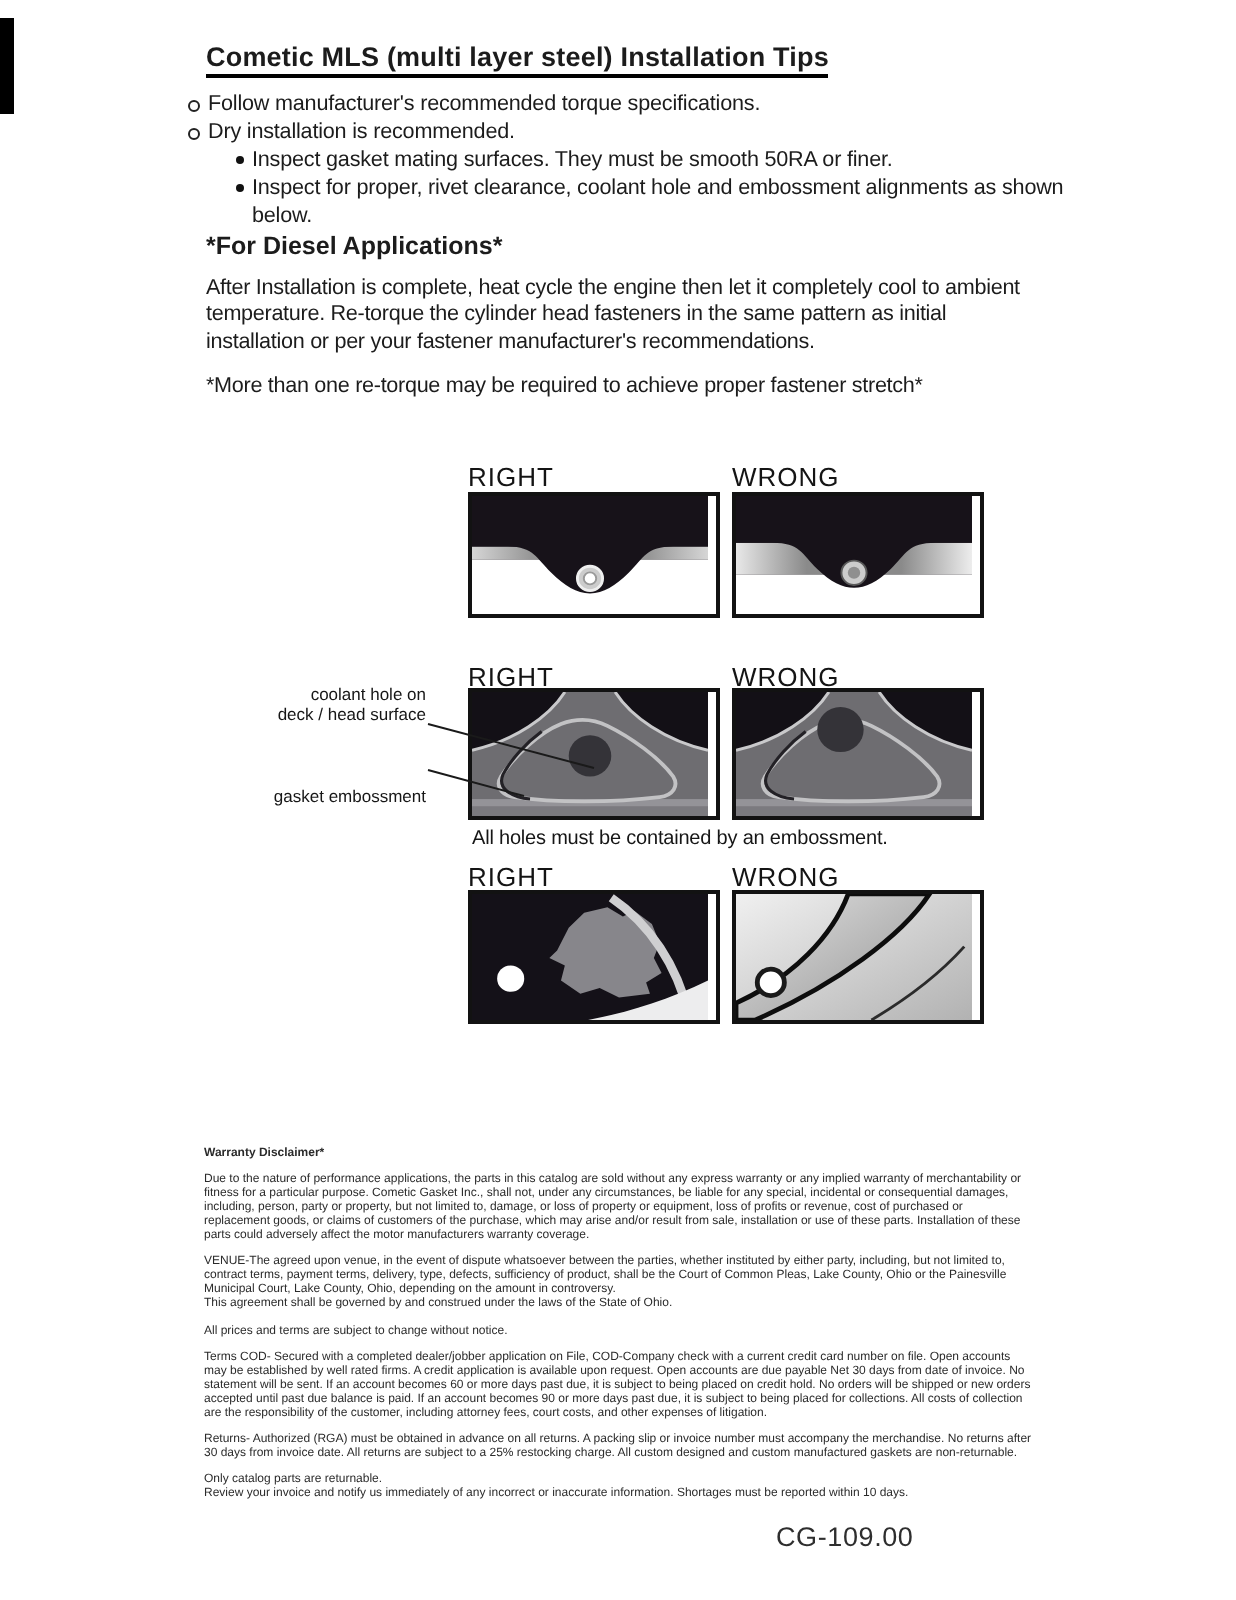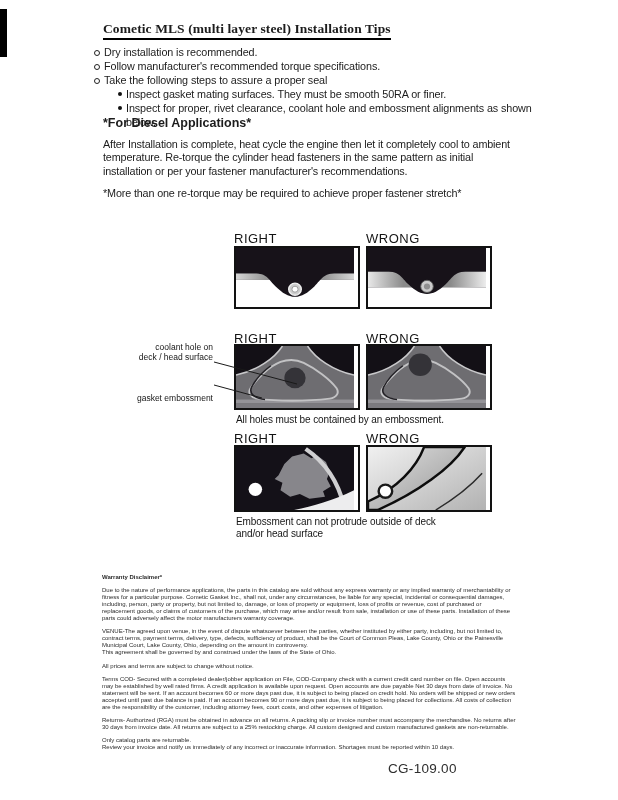--- a/index.html
+++ b/index.html
@@ -3,21 +3,21 @@
 <meta charset="utf-8">
 <style>
   html,body{margin:0;padding:0;background:#ffffff;}
   .page{
     position:relative;width:618px;height:800px;background:#ffffff;overflow:hidden;
     font-family:"Liberation Sans",sans-serif;color:#1c1c1c;
   }
   .artifact-bar{position:absolute;left:0;top:9px;width:7px;height:48px;background:#000;}
   .title{
     position:absolute;left:103px;top:21px;font-size:13.5px;font-weight:bold;
-    border-bottom:2px solid #000;padding-bottom:1px;letter-spacing:.1px;white-space:nowrap;font-family:Liberation Serif, serif;
+    border-bottom:2px solid #000;padding-bottom:1px;letter-spacing:.1px;white-space:nowrap;
   }
   .tips{position:absolute;left:94px;top:45px;width:440px;font-size:10.8px;line-height:14px;letter-spacing:-.1px;}
   .tip-row{display:flex;align-items:flex-start;}
   .o-bullet{flex:none;width:4px;height:4px;border:1px solid #222;border-radius:50%;margin:4.5px 4px 0 0;}
   .sub{margin-left:24px;}
   .dot-bullet{flex:none;width:4px;height:4px;background:#111;border-radius:50%;margin:5px 4px 0 0;}
   .diesel{position:absolute;left:103px;top:117px;width:414px;font-size:10.8px;line-height:13.5px;letter-spacing:-.15px;}
   .diesel h2{font-size:12.5px;font-weight:bold;margin:0 0 7px 0;letter-spacing:0;}
   .diesel p{margin:0 0 9px 0;}
   .dlabel{position:absolute;width:122px;text-align:left;font-size:13px;letter-spacing:.5px;color:#141414;}
@@ -37,29 +37,25 @@
 
 <div class="page">
 
   <div class="artifact-bar"></div>
 
   <div class="title">Cometic MLS (multi layer steel) Installation Tips</div>
 
   <div class="tips">
     <div class="tip-row">
       <span class="o-bullet"></span>
-      <span>Dry installation is recommended.</span>
+      <span>Follow manufacturer's recommended torque specifications.</span>
     </div>
     <div class="tip-row">
       <span class="o-bullet"></span>
-      <span>Follow manufacturer's recommended torque specifications.</span>
-    </div>
-    <div class="tip-row">
-      <span class="o-bullet"></span>
-      <span>Take the following steps to assure a proper seal</span>
+      <span>Dry installation is recommended.</span>
     </div>
     <div class="tip-row sub">
       <span class="dot-bullet"></span>
       <span>Inspect gasket mating surfaces.  They must be smooth 50RA or finer.</span>
     </div>
     <div class="tip-row sub">
       <span class="dot-bullet"></span>
       <span>Inspect for proper, rivet clearance, coolant hole and embossment alignments as shown below.</span>
     </div>
   </div>
@@ -184,24 +180,20 @@
             <stop offset="1" stop-color="#949494"></stop>
         </linearGradient>
       </defs>
       <rect width="122" height="67" fill="url(#bg3)"></rect>
       <path d="M70,67 C88,56 104,44 118,28" stroke="#2b2b2b" stroke-width="1.5" fill="none"></path>
       <path d="M58,0 C50,22 30,44 0,58 L0,67 H10 C52,48 86,22 100,0 Z" fill="url(#band3)" stroke="#0d0d0d" stroke-width="2.5"></path>
       <circle cx="18" cy="47" r="7" fill="#ffffff" stroke="#1a1a1a" stroke-width="2.5"></circle>
     </svg>
   </div>
 
-  <div class="caption" style="top:516px;">
-    <div>Embossment can not protrude outside of deck</div>
-    <div>and/or head surface</div>
-  </div>
 
   <div class="disclaimer">
     <div class="dh">Warranty Disclaimer*</div>
     <p>Due to the nature of performance applications, the parts in this catalog are sold without any express warranty or any implied warranty of merchantability or fitness for a particular purpose.  Cometic Gasket Inc., shall not, under any circumstances, be liable for any special, incidental or consequential damages, including, person, party or property, but not limited to, damage, or loss of property or equipment, loss of profits or revenue, cost of purchased or replacement goods, or claims of customers of the purchase, which may arise and/or result from sale, installation or use of these parts.  Installation of these parts could adversely affect the motor manufacturers warranty coverage.</p>
     <p class="tight">VENUE-The agreed upon venue, in the event of dispute whatsoever between the parties, whether instituted by either party, including, but not limited to, contract terms, payment terms, delivery, type, defects, sufficiency of product, shall be the Court of Common Pleas, Lake County, Ohio or the Painesville Municipal Court, Lake County, Ohio, depending on the amount in controversy.</p>
     <p>This agreement shall be governed by and construed under the laws of the State of Ohio.</p>
     <p>All prices and terms are subject to change without notice.</p>
     <p>Terms COD- Secured with a completed dealer/jobber application on File, COD-Company check with a current credit card number on file.  Open accounts may be established by well rated firms.  A credit application is available upon request.  Open accounts are due payable Net 30 days from date of invoice.  No statement will be sent.  If an account becomes 60 or more days past due, it is subject to being placed on credit hold.  No orders will be shipped or new orders accepted until past due balance is paid.  If an account becomes 90 or more days past due, it is subject to being placed for collections.  All costs of collection are the responsibility of the customer, including attorney fees, court costs, and other expenses of litigation.</p>
     <p>Returns- Authorized (RGA) must be obtained in advance on all returns.  A packing slip or invoice number must accompany the merchandise.  No returns after 30 days from invoice date.  All returns are subject to a 25% restocking charge.  All custom designed and custom manufactured gaskets are non-returnable.</p>
     <p class="tight">Only catalog parts are returnable.</p>

